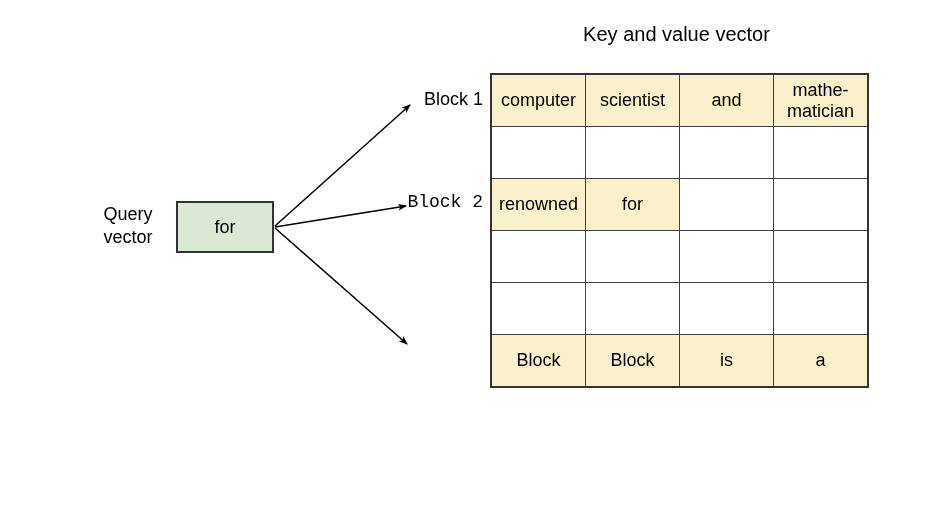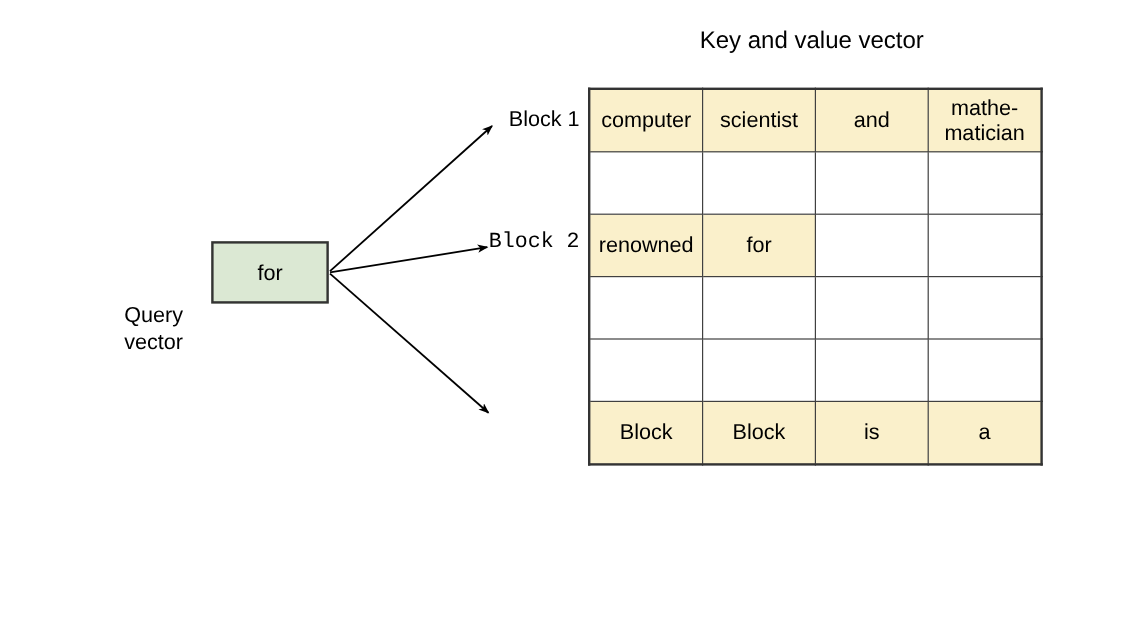--- a/index.html
+++ b/index.html
@@ -27,21 +27,20 @@
   }
   .query-label {
     position: absolute;
     left: 96px;
     top: 203px;
     width: 64px;
     text-align: center;
     font-size: 18px;
     line-height: 23px;
     white-space: pre-line;
-    margin-top: 48px;
   }
   .query-box {
     position: absolute;
     left: 176px;
     top: 201px;
     width: 94px;
     height: 48px;
     background: var(--color-query-box-fill, #dbe8d3);
     border: 2px solid var(--color-outer-border, #333333);
     display: flex;

